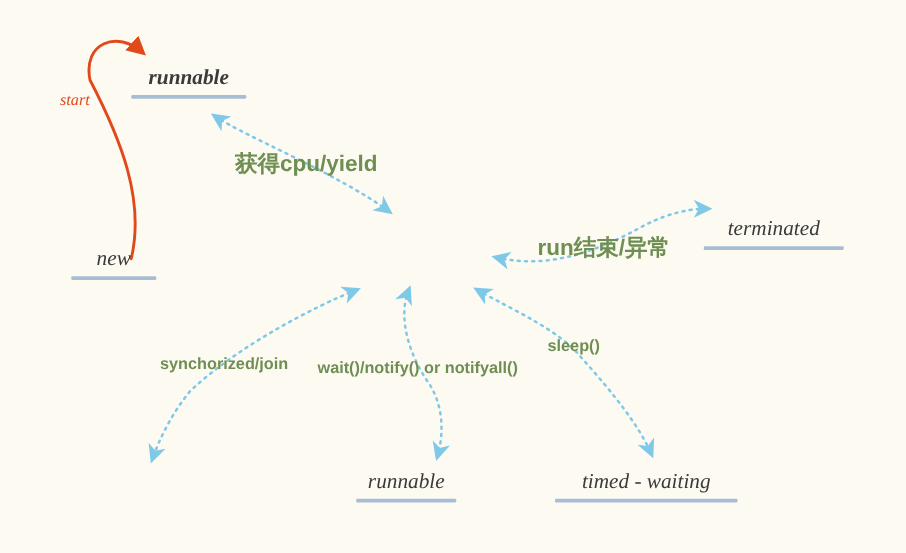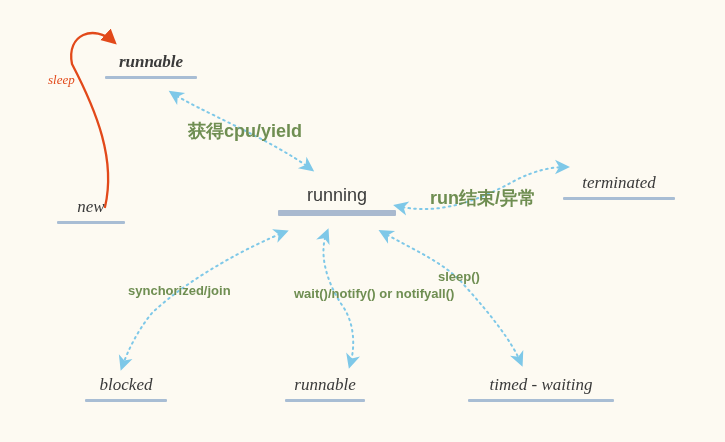--- a/index.html
+++ b/index.html
@@ -107,50 +107,42 @@
   <div class="state" style="left:57px; top:198px; width:68px;">
     <span class="state-label">new</span>
     <span class="state-rule" style="width:68px;"></span>
   </div>
 
   <div class="state" style="left:105px; top:53px; width:92px;font-weight:bold;">
     <span class="state-label">runnable</span>
     <span class="state-rule" style="width:92px;"></span>
   </div>
 
-  <div class="state upright thick" style="left:278px; top:186px; width:118px;">
-    <span class="state-label">running</span>
-    <span class="state-rule" style="width:118px;"></span>
-  </div>
 
   <div class="state" style="left:563px; top:174px; width:112px;">
     <span class="state-label">terminated</span>
     <span class="state-rule" style="width:112px;"></span>
   </div>
 
-  <div class="state" style="left:85px; top:376px; width:82px;">
-    <span class="state-label">blocked</span>
-    <span class="state-rule" style="width:82px;"></span>
-  </div>
 
   <div class="state" style="left:285px; top:376px; width:80px;">
     <span class="state-label">runnable</span>
     <span class="state-rule" style="width:80px;"></span>
   </div>
 
-  <div class="state" style="left:468px; top:376px; width:146px;">
+  <div class="state" style="left:444px; top:376px; width:146px;">
     <span class="state-label">timed - waiting</span>
     <span class="state-rule" style="width:146px;"></span>
   </div>
 
-  <div class="start-label" style="left:48px; top:72px;">sleep</div>
+  <div class="start-label" style="left:48px; top:72px;">start</div>
 
   <div class="edge-label cjk" style="left:188px; top:119px;">获得cpu/yield</div>
 
   <div class="edge-label cjk" style="left:430px; top:186px;">run结束/异常</div>
 
   <div class="edge-label" style="left:128px; top:283px;">synchorized/join</div>
 
-  <div class="edge-label" style="left:254px; top:286px;margin-left:40px;">wait()/notify() or notifyall()</div>
+  <div class="edge-label" style="left:254px; top:286px;">wait()/notify() or notifyall()</div>
 
   <div class="edge-label" style="left:438px; top:269px;">sleep()</div>
 
 </div>
 
 </body></html>

